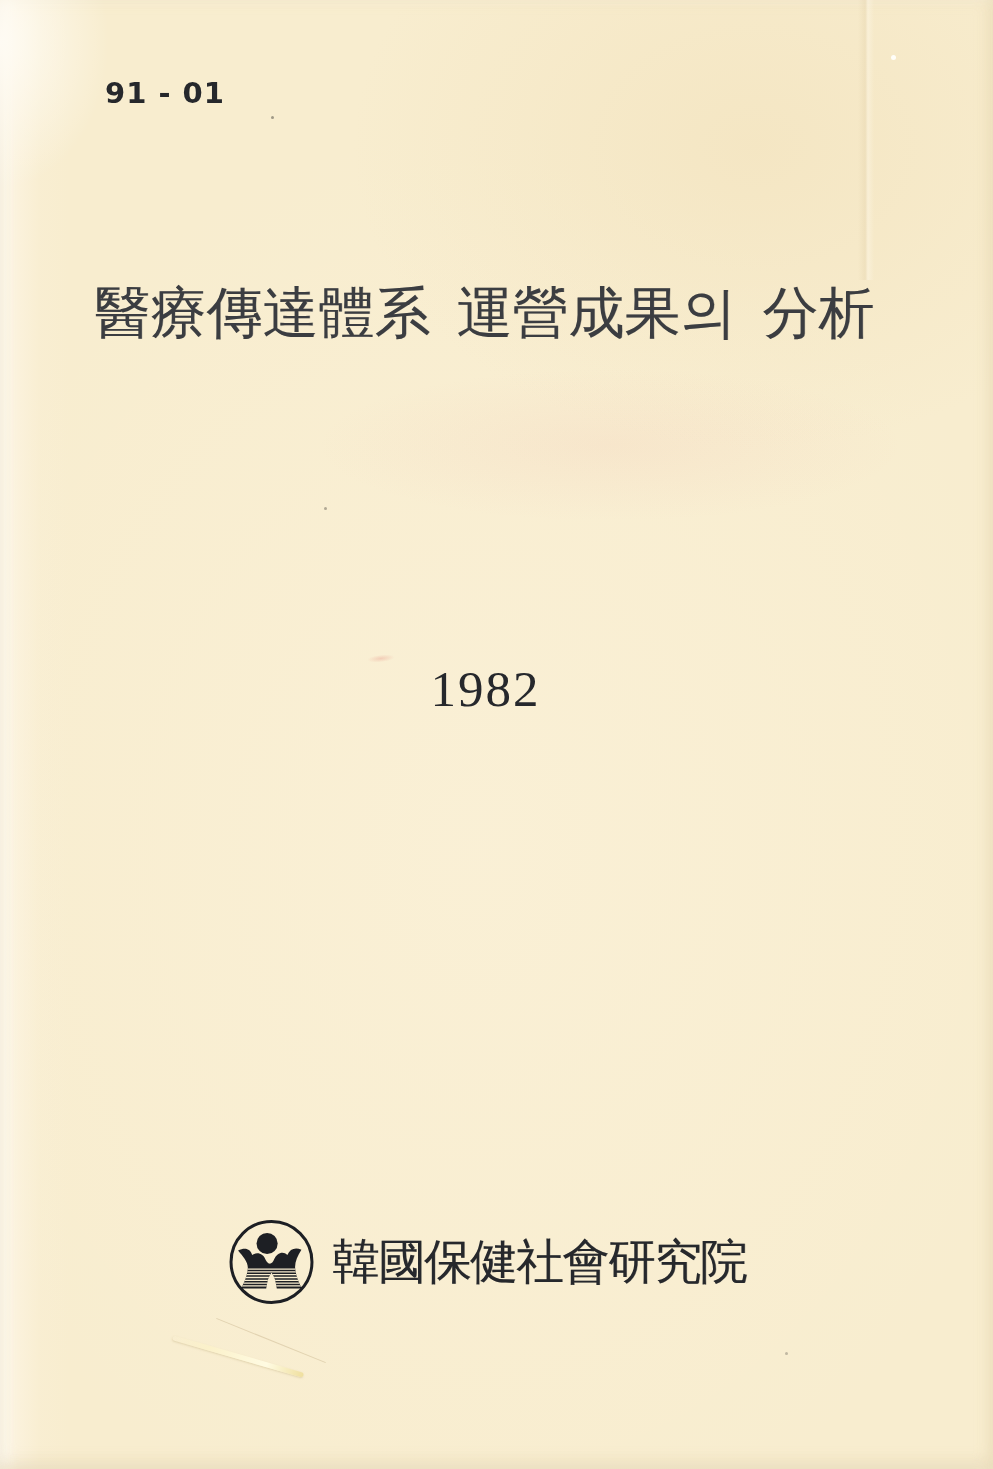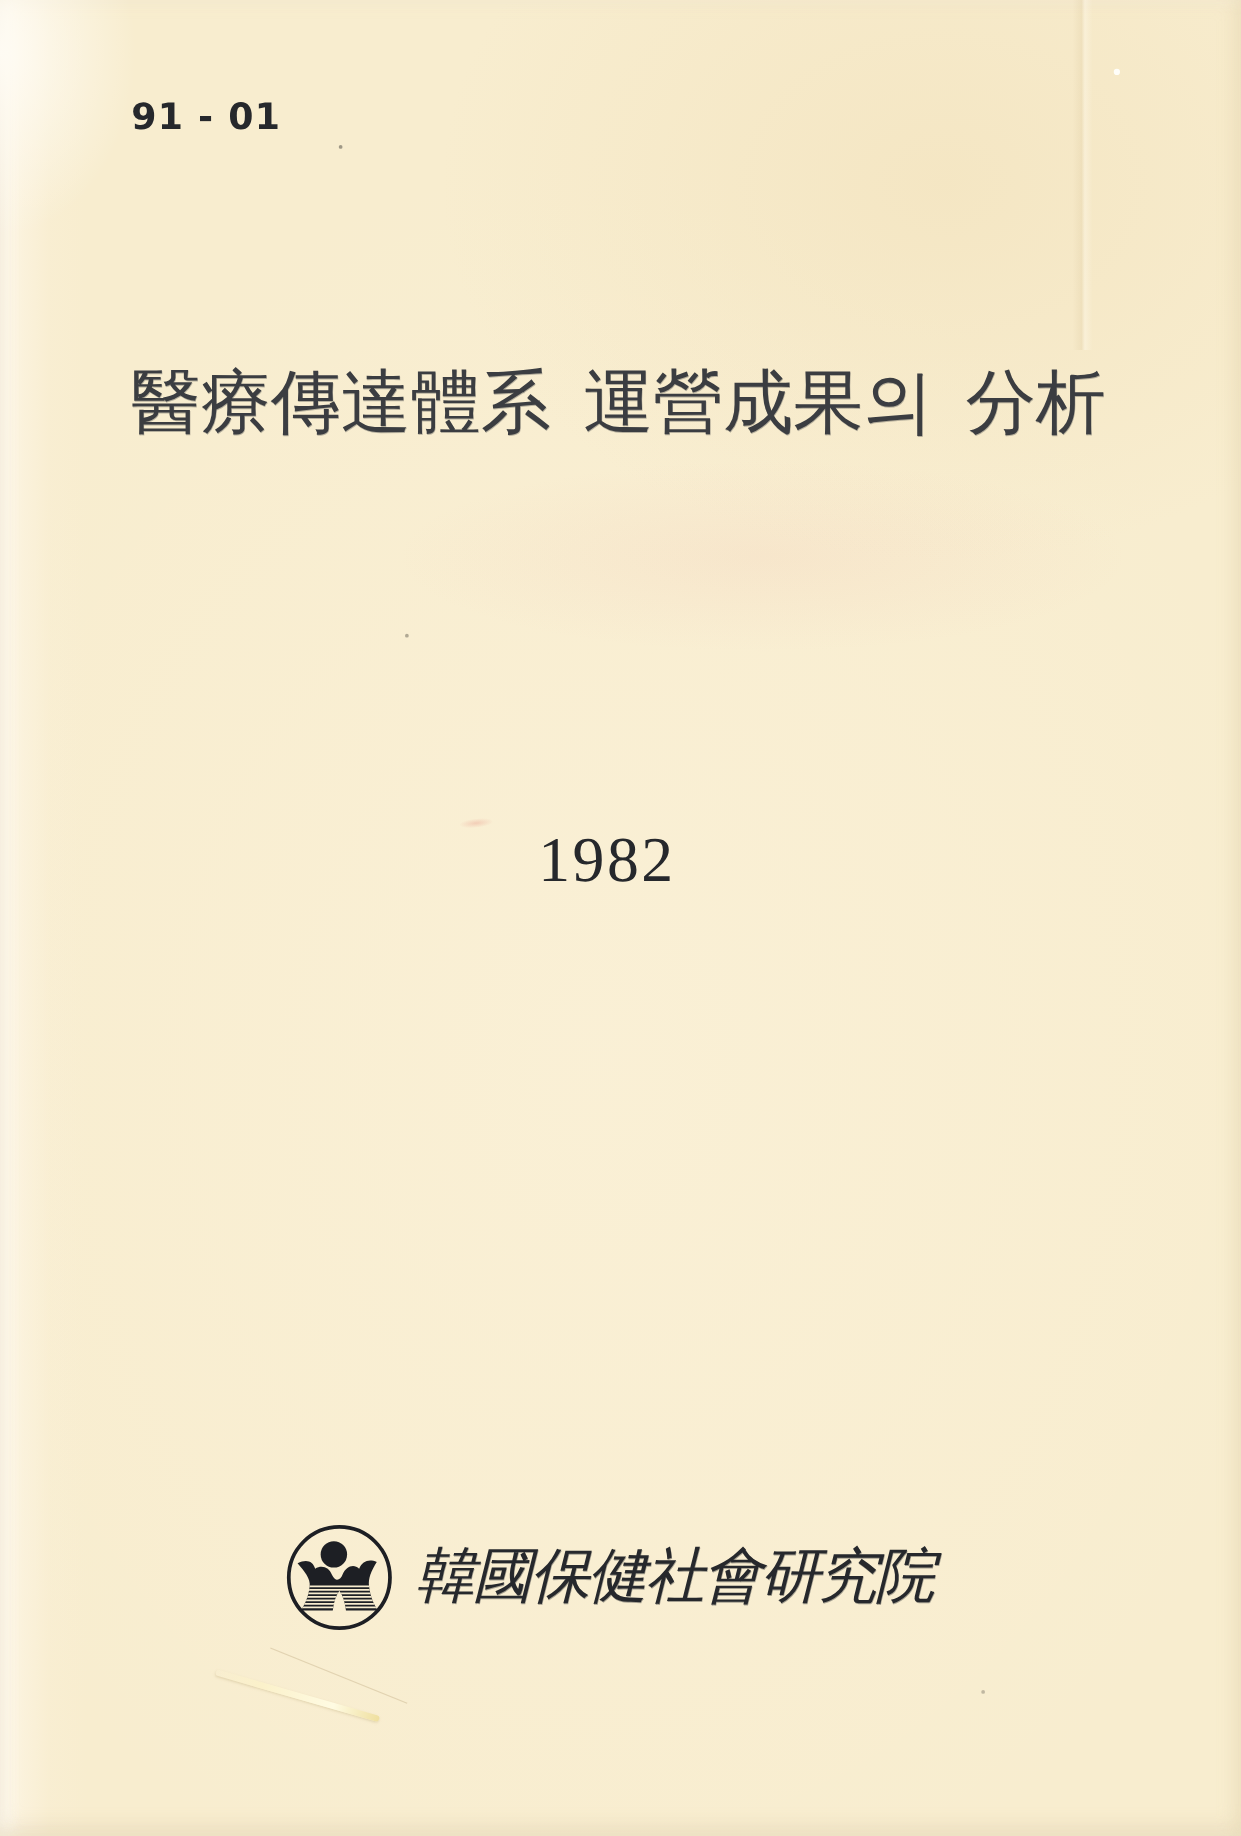--- a/index.html
+++ b/index.html
@@ -66,21 +66,21 @@
     font-family: "DejaVu Sans", "Liberation Sans", sans-serif;
     font-weight: 700;
     font-size: 29px;
     letter-spacing: 1px;
     color: var(--ink_strong, #26282c);
     white-space: nowrap;
   }
   .title {
     position: absolute; top: 283px; left: 50%;
     transform: translateX(calc(-50% - 12px));
-    margin: 10px;
+    margin: 0;
     font-weight: 400;
     font-size: 56px;
     line-height: 1.1;
     letter-spacing: 0px;
     word-spacing: 12px;
     white-space: nowrap;
     color: var(--ink, #3b3d41);
     text-shadow: 0.4px 0.4px 0 rgba(60,62,66,0.35);
   }
   .year {
@@ -92,21 +92,20 @@
     white-space: nowrap;
   }
   .publisher-row {
     position: absolute; top: 1218px; left: 50%;
     transform: translateX(calc(-50% - 10px));
     display: flex;
     align-items: center;
     gap: 17px;
     height: 88px;
     white-space: nowrap;
-    font-style: italic;
   }
   .logo {
     display: inline-flex;
     width: 88px; height: 88px;
     color: var(--logo_ink, #1d1f24);
   }
   .logo svg { width: 100%; height: 100%; }
   .publisher-name {
     font-size: 48px;
     letter-spacing: -2px;

